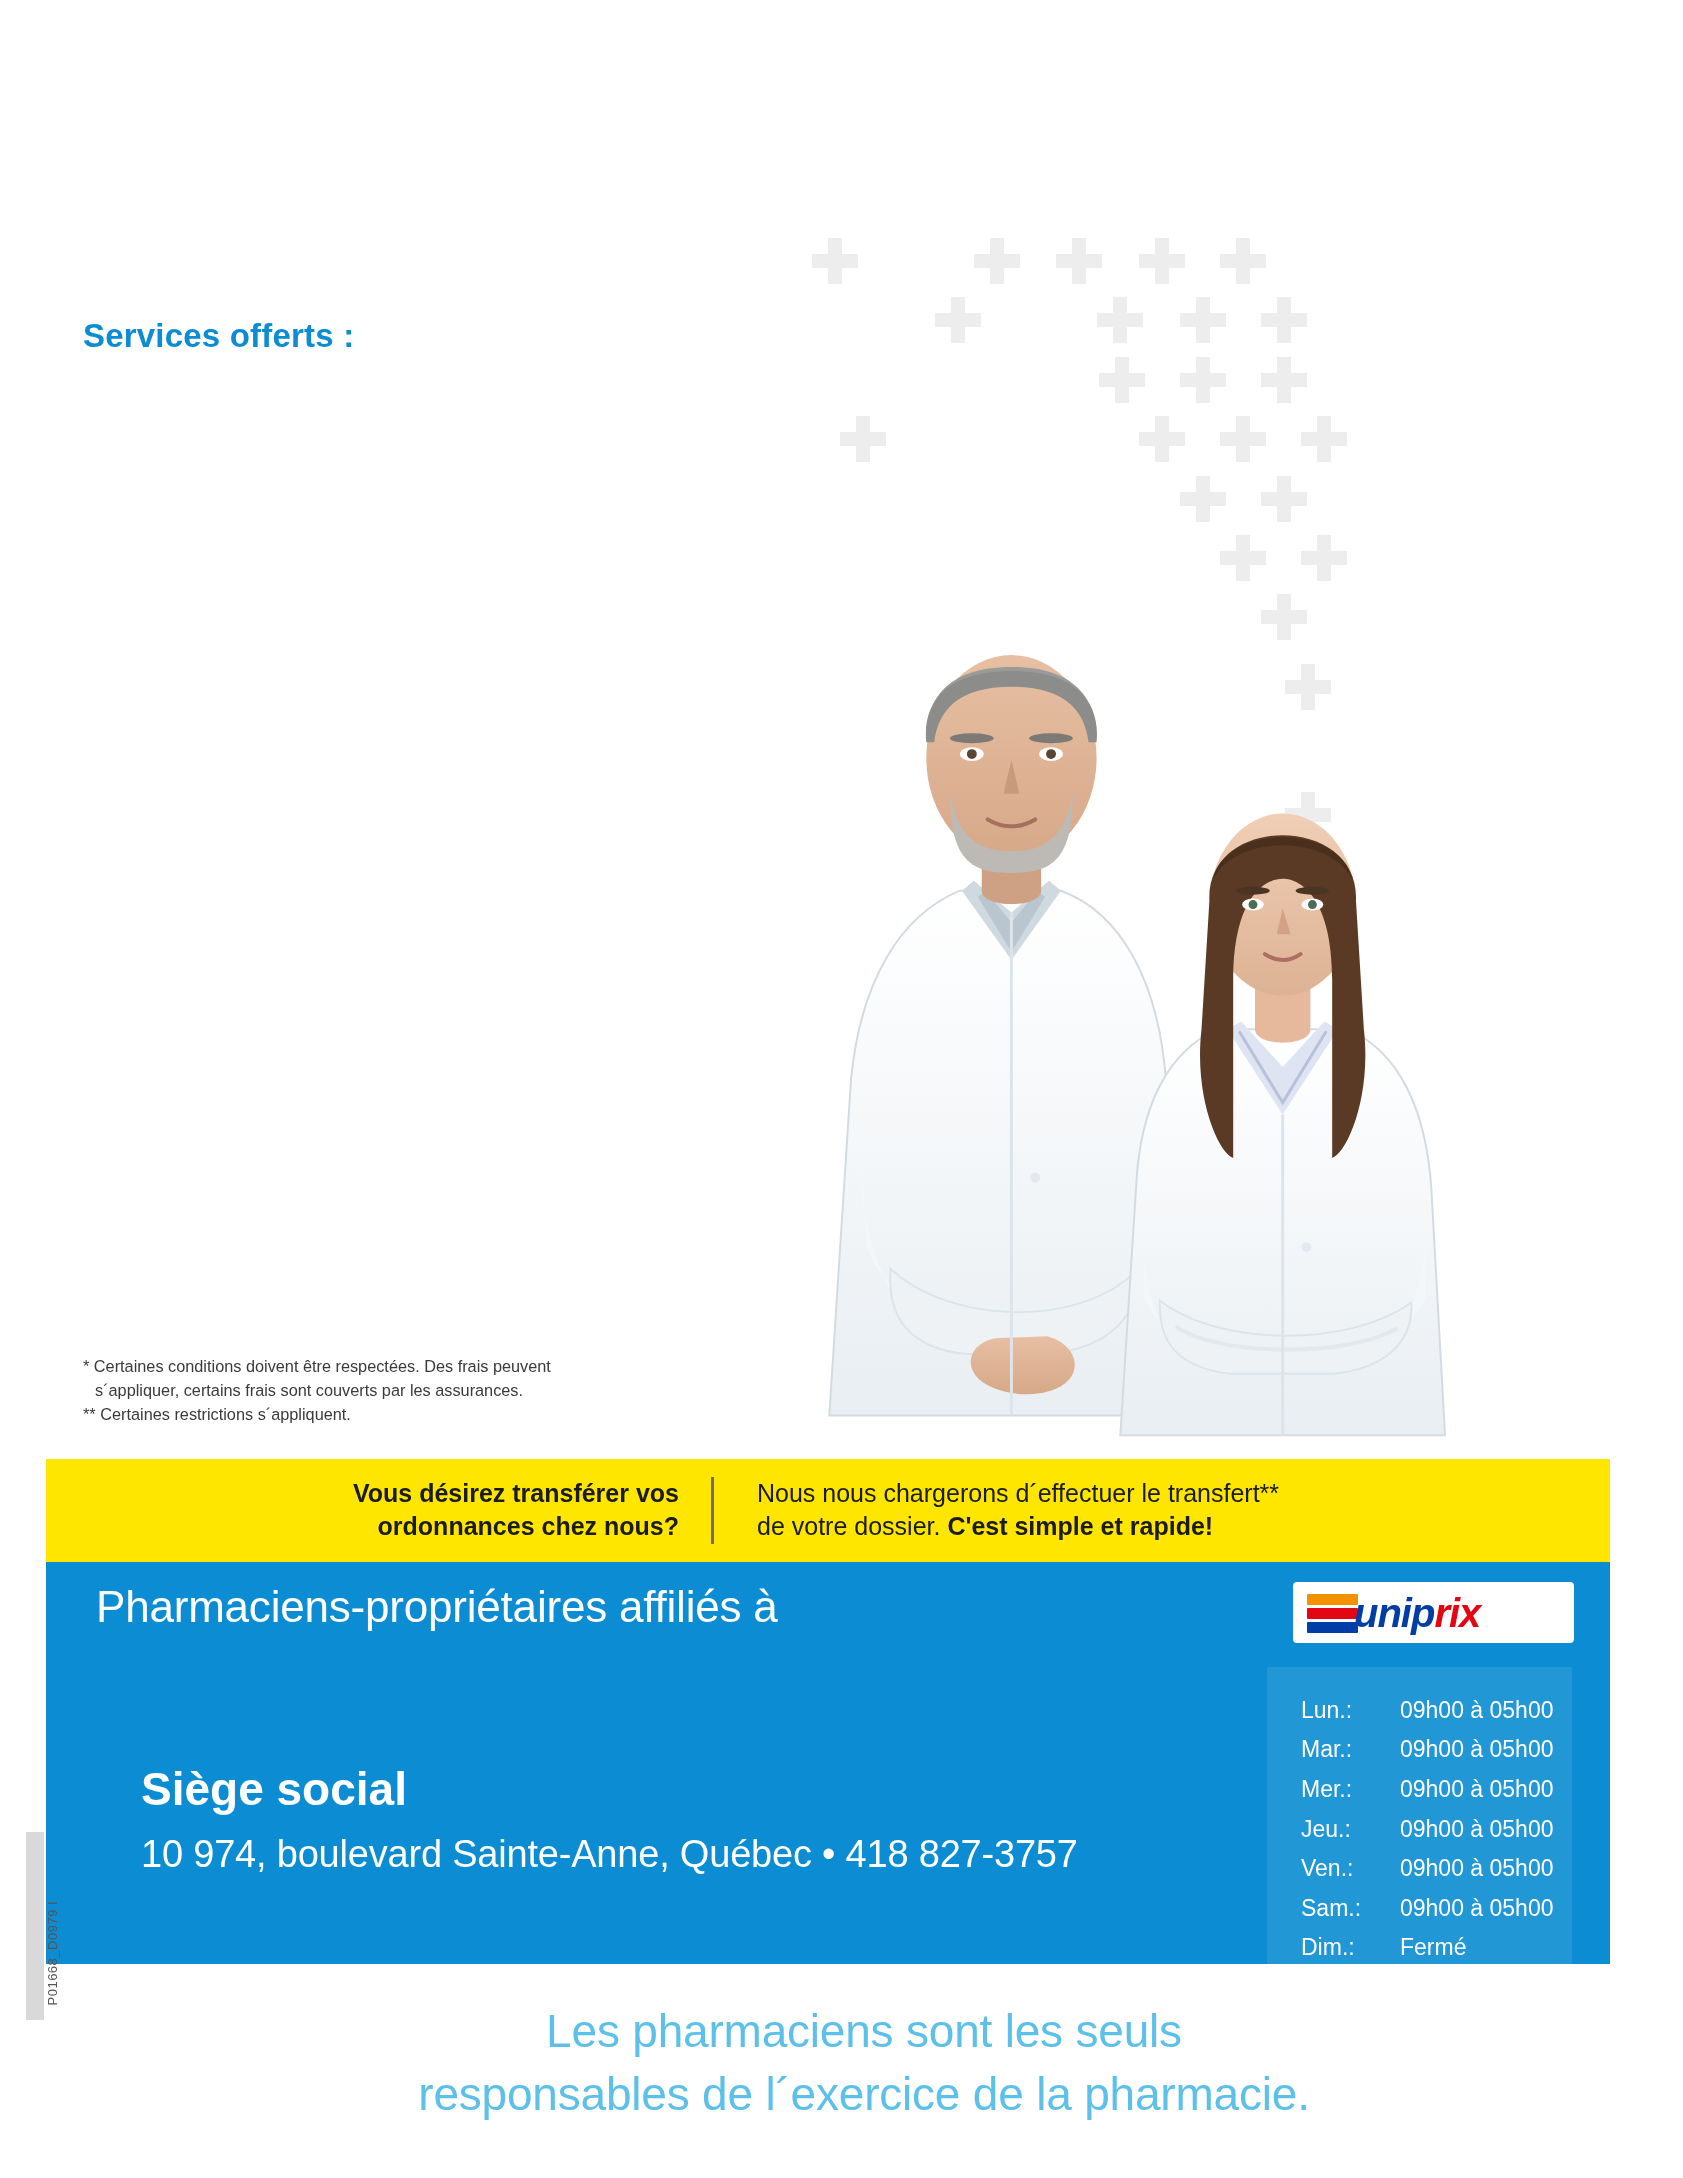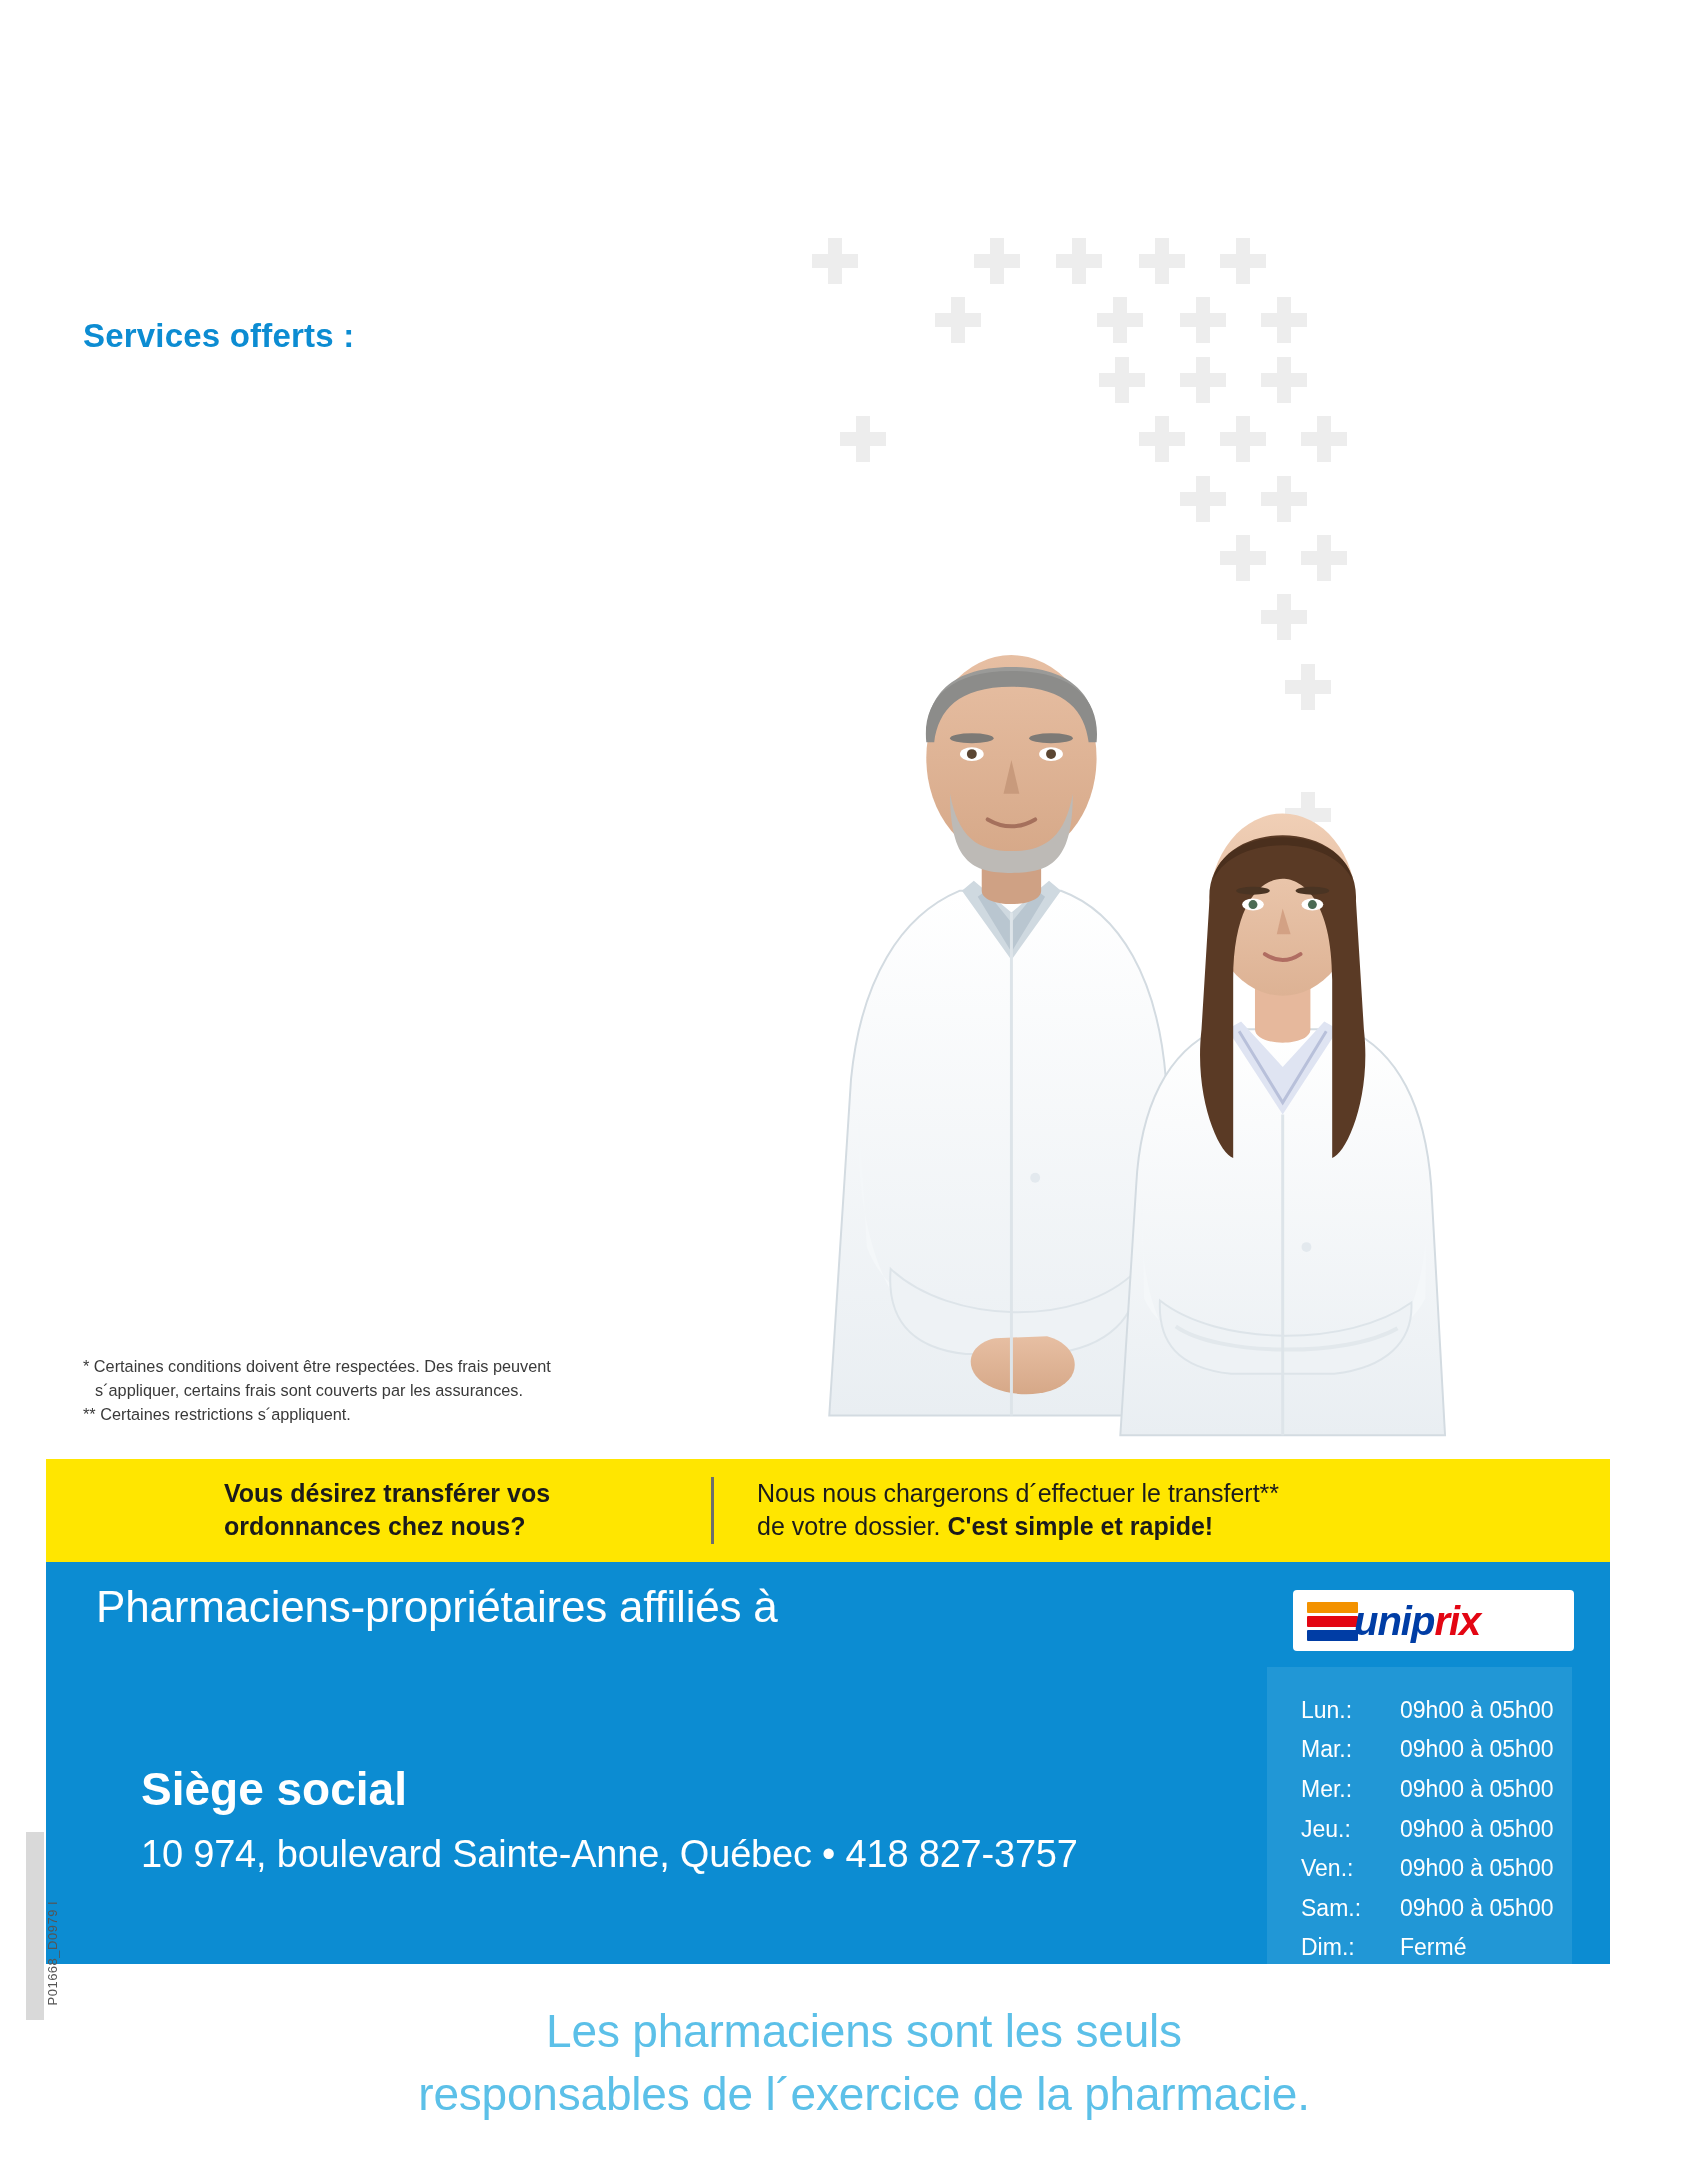--- a/index.html
+++ b/index.html
@@ -131,21 +131,21 @@
     top: 1459px;
     width: 1564px;
     height: 103px;
     background: #FFE600;
   }
   .yellow-left {
     position: absolute;
     left: 178px;
     top: 18px;
     width: 455px;
-    text-align: left;
+    text-align: right;
     font-size: 25px;
     font-weight: bold;
     line-height: 33px;
     color: #1b1b1b;
   }
   .yellow-divider {
     position: absolute;
     left: 665px;
     top: 18px;
     width: 3px;
@@ -176,21 +176,21 @@
     position: absolute;
     left: 50px;
     top: 20px;
     font-size: 44px;
     color: #ffffff;
     letter-spacing: -0.2px;
   }
   .logo-box {
     position: absolute;
     right: 36px;
-    top: 28px;
+    top: 20px;
     width: 281px;
     height: 61px;
     background: #ffffff;
     border-radius: 4px;
   }
   .logo-bars {
     position: absolute;
     left: 14px;
     top: 12px;
     width: 51px;

